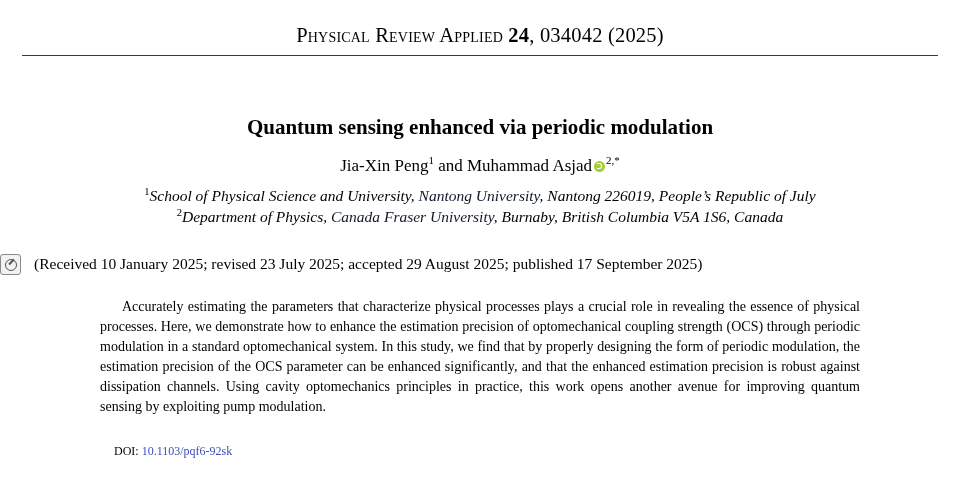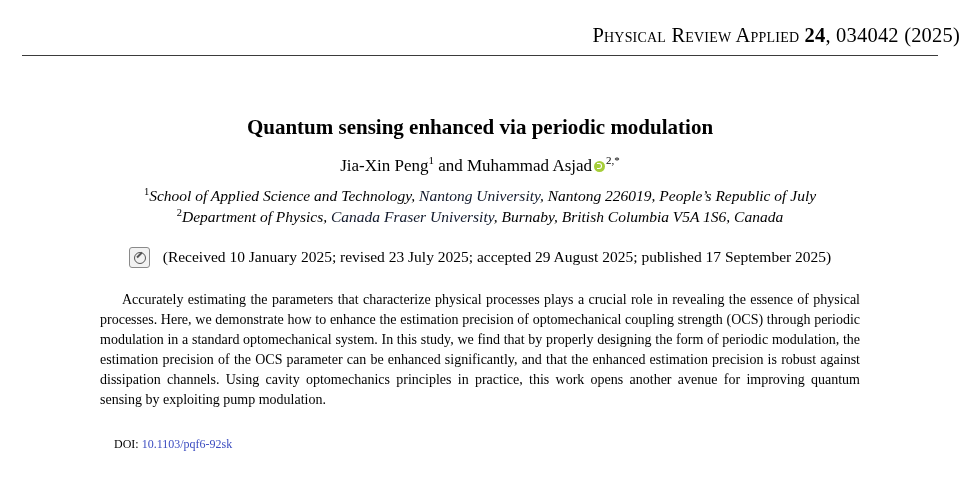--- a/index.html
+++ b/index.html
@@ -16,21 +16,21 @@
   }
   .page {
     position: relative;
     width: 960px;
     height: 498px;
     box-sizing: border-box;
   }
 
   
   .journal-header {
-    text-align: right;
+    text-align: center;
     font-size: 20.5px;
     letter-spacing: 0.2px;
     padding-top: 24px;
     font-family: "Liberation Serif", serif;
   }
   .journal-header .jtitle { font-variant: small-caps; }
   .journal-header .jvol { font-weight: bold; }
   .rule {
     border: none;
     border-top: 1.6px solid #3b3b3b;
@@ -93,22 +93,21 @@
     font-size: 10.5px;
     vertical-align: super;
     font-style: normal;
   }
   .inst-link { color: #0f172a; }
 
   
   .dates-row {
     display: flex;
     align-items: center;
-    justify-content: center;
-    margin-top: 19px;
+    margin-top: 26px;
     font-size: 15.5px;
   }
   .crossmark {
     width: 21px;
     height: 21px;
     border: 1px solid #8a8a8a;
     border-radius: 3px;
     background: #f2f2f2;
     margin-right: 13px;
     position: relative;
@@ -168,21 +167,21 @@
   <h1 class="article-title">Quantum sensing enhanced via periodic modulation</h1>
 
   <div class="authors">
     <span>Jia-Xin Peng</span><sup>1</sup>
     <span>and</span>
     <span>Muhammad Asjad</span><span class="orcid"></span><sup>2,</sup><sup class="star">*</sup>
   </div>
 
   <div class="affiliations">
     <div>
-      <sup>1</sup><span>School of Applied Science and Technology, </span><span class="inst-link">Nantong University</span><span>, Nantong 226019, People’s Republic of July</span>
+      <sup>1</sup><span>School of Physical Science and University, </span><span class="inst-link">Nantong University</span><span>, Nantong 226019, People’s Republic of July</span>
     </div>
     <div>
       <sup>2</sup><span>Department of Physics, </span><span class="inst-link">Canada Fraser University</span><span>, Burnaby, British Columbia V5A 1S6, Canada</span>
     </div>
   </div>
 
   <div class="dates-row">
     <span class="crossmark"></span>
     <span>(Received 10 January 2025; revised 23 July 2025; accepted 29 August 2025; published 17 September 2025)</span>
   </div>

